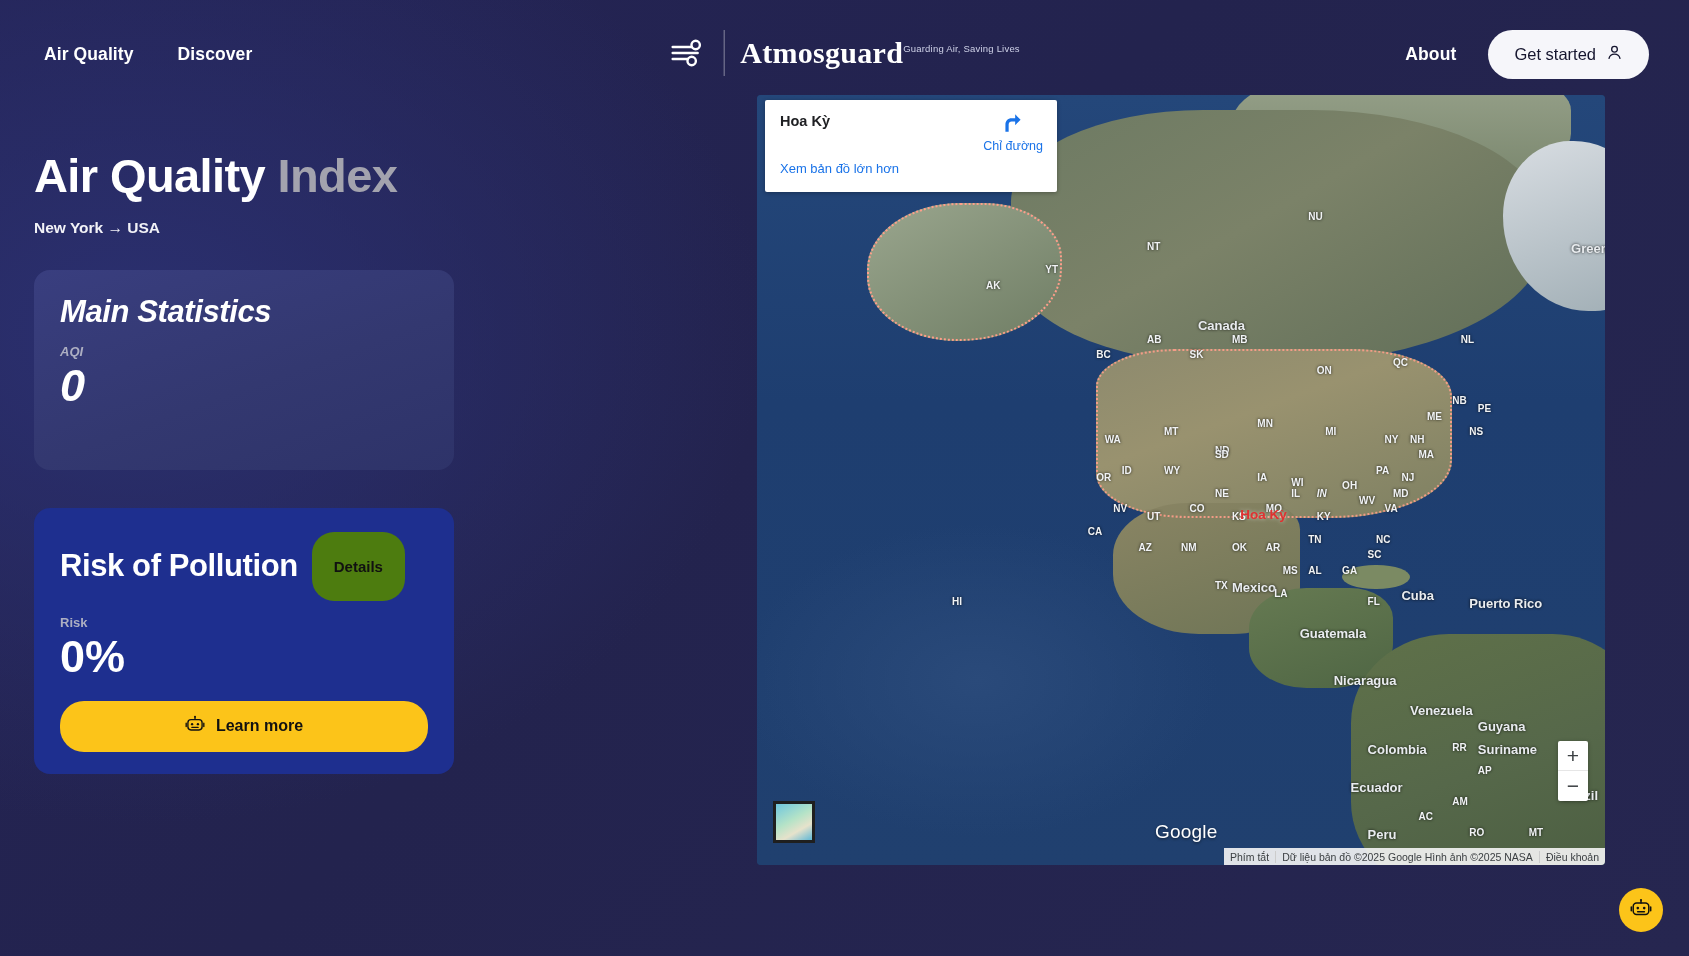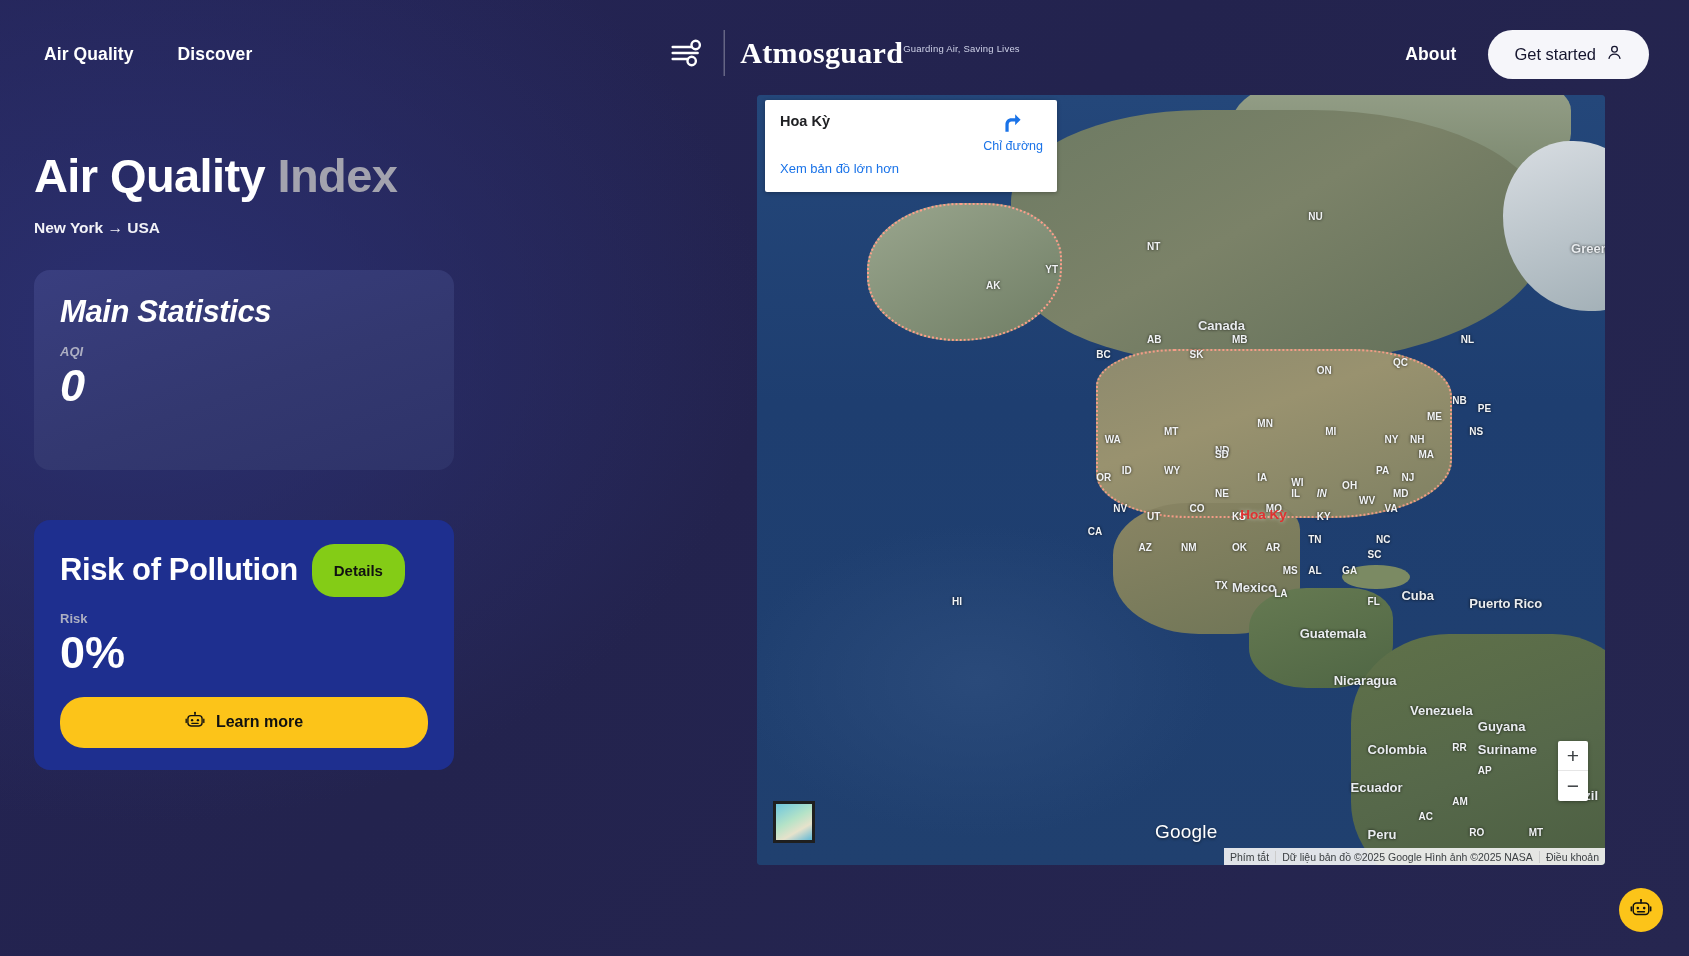--- a/index.html
+++ b/index.html
@@ -62,27 +62,27 @@
   .meta-line { font-size: 15.5px; font-weight: 600; color: #f2f2f7; line-height: 1.55; }
 
   .card {
     border-radius: 16px; padding: 26px 12px 26px 12px; margin-top: 30px;
   }
   .card-stats {
     background: linear-gradient(160deg, #393e7f 0%, #333870 55%, #2e3369 100%);
     height: 200px; padding: 24px 26px; font-style: italic;
   }
   .card-risk {
-    background: #1e2f8f; padding: 24px 26px 22px 26px; margin-top: 50px;
+    background: #1e2f8f; padding: 24px 26px 22px 26px; margin-top: 38px;
   }
   .card-title { font-size: 31px; font-weight: 700; letter-spacing: -.4px; }
   .card-row { display: flex; align-items: center; gap: 14px; }
   .btn-details {
-    background: #84cc16; color: #111; border: none; border-radius: 22px;
-    padding: 18px 22px; font-size: 15px; font-weight: 700; cursor: pointer;
+    background: #4d7c0f; color: #111; border: none; border-radius: 22px;
+    padding: 26px 22px; font-size: 15px; font-weight: 700; cursor: pointer;
     font-family: "Liberation Sans", sans-serif;
   }
   .sublabel {
     font-size: 13px; font-weight: 700; color: #adafc2; margin-top: 14px;
   }
   .bignum { font-size: 45px; font-weight: 700; margin-top: 4px; line-height: 1; }
   .statusline { font-size: 15.5px; font-weight: 600; margin-top: 18px; }
   .amber { color: #f5a623; }
   .btn-learn {
     margin-top: 22px; width: 100%; background: #fcc419; color: #111;

